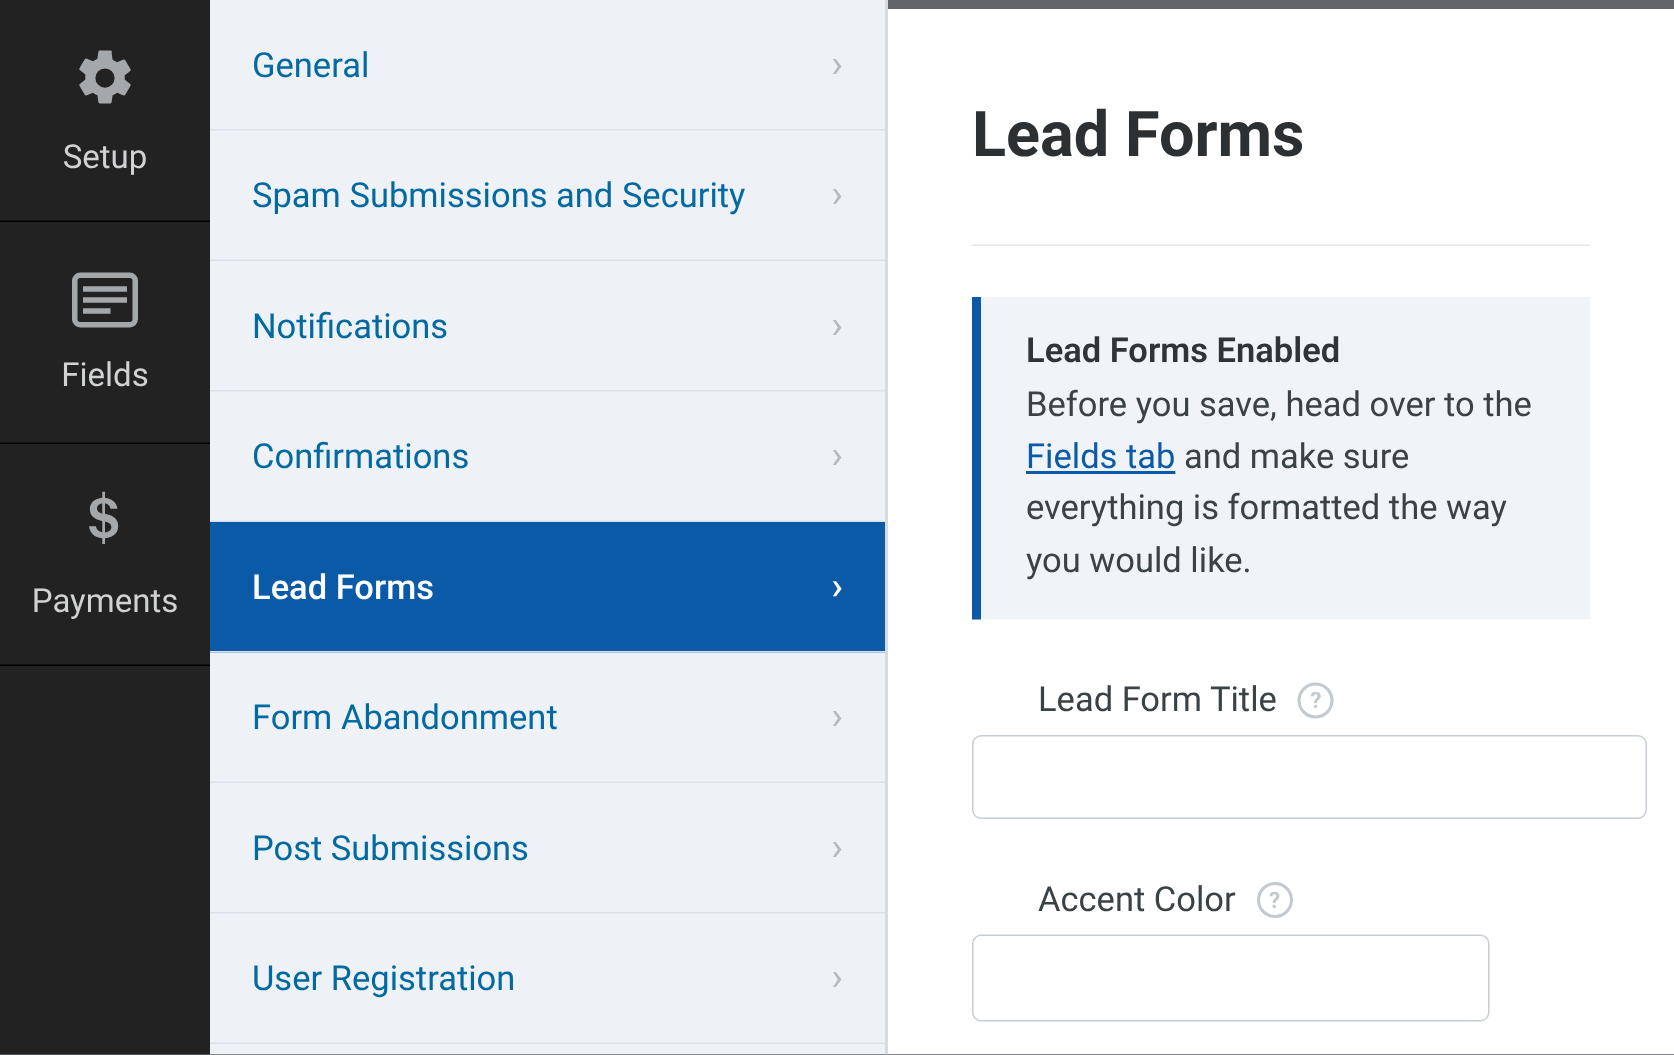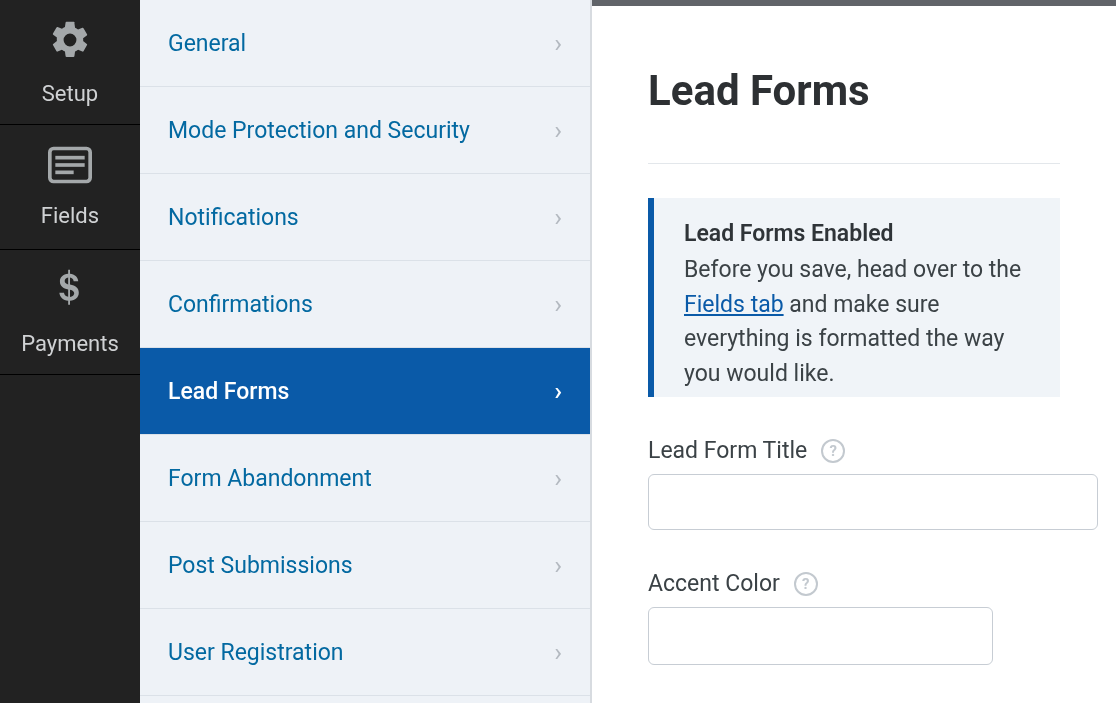--- a/index.html
+++ b/index.html
@@ -1,43 +1,43 @@
 <!DOCTYPE html>
 <html><head>
 <meta charset="utf-8">
 <style>
 * { box-sizing: border-box; margin: 0; padding: 0; }
 body { font-family: -apple-system, BlinkMacSystemFont, "Segoe UI", Roboto, Arial, sans-serif; background: #616469; width: 1116px; height: 703px; overflow: hidden; }
 .app { display: flex; height: 703px; }
 .sidebar-primary { width: 140px; background: #222; display: flex; flex-direction: column; }
-.sidebar-primary .pitem { display: flex; flex-direction: column; align-items: center; justify-content: center; height: 125px; color: #d0d2d4; cursor: pointer; border-bottom: 1px solid #000; }
+.sidebar-primary .pitem { display: flex; flex-direction: column; align-items: center; justify-content: center; height: 148px; color: #d0d2d4; cursor: pointer; border-bottom: 1px solid #000; }
 .sidebar-primary .pitem.active { background: #e27730; color: #fff; }
 .sidebar-primary .plabel { margin-top: 12px; font-size: 22px; }
 .sidebar-primary .picon { font-size: 40px; line-height: 1; }
 .sidebar-primary .picon svg { fill: #a4a8aa; }
 .sidebar-primary .pitem.active .picon svg { fill: #fff; }
 .sidebar-secondary { width: 452px; background: #eef2f7; border-right: 2px solid #d7dbe0; }
 .sitem { display: flex; align-items: center; justify-content: space-between; padding: 0 28px; height: 87px; border-bottom: 1px solid #dbe1e8; cursor: pointer; }
 .sitem span.lbl { font-size: 23px; color: #0369a1; }
 .sitem .chev { color: #b3b9c0; font-size: 26px; }
 .sitem.active { background: #0a5aa8; }
 .sitem.active span.lbl, .sitem.active .chev { color: #fff; font-weight: 500; }
 .main { flex: 1; background: #fff; padding: 60px 56px 0 56px; border-top: 6px solid #616469; overflow: hidden; }
 .page-title { font-size: 42px; font-weight: 700; color: #2d3033; }
 .divider { border: none; border-top: 1px solid #e3e7eb; margin: 48px 0 34px 0; }
-.notice { border-left: 6px solid #0a5aa8; background: #f0f4f8; padding: 22px 26px 6px 30px; }
+.notice { border-left: 6px solid #0a5aa8; background: #f0f4f8; padding: 22px 26px 22px 30px; }
 .notice-title { font-size: 23px; font-weight: 600; color: #2f3438; margin-bottom: 6px; }
 .notice-body { font-size: 23px; color: #3b4246; line-height: 1.5; }
 .notice-body a { color: #0a5aa8; text-decoration: underline; }
 .row-toggle { display: flex; align-items: center; margin-top: 44px; }
 .toggle { width: 52px; height: 32px; background: #0a5aa8; border-radius: 32px; position: relative; cursor: pointer; margin-right: 22px; }
 .toggle .knob { position: absolute; width: 24px; height: 24px; background: #fff; border-radius: 50%; top: 4px; right: 4px; }
 .tlabel { font-size: 23px; color: #2f3438; }
 .field-group { margin-top: 40px; }
-.field-label { font-size: 23px; color: #3b4246; display: flex; align-items: center; margin-bottom: 10px; }
+.field-label { font-size: 23px; color: #3b4246; display: flex; align-items: center; margin-bottom: 10px; margin-left: 44px; }
 .help { display: inline-flex; align-items: center; justify-content: center; width: 24px; height: 24px; border: 2px solid #c3c9cf; color: #c3c9cf; border-radius: 50%; font-size: 15px; font-weight: 700; margin-left: 14px; }
 .text-input { width: 450px; height: 56px; border: 1px solid #c7cdd4; border-radius: 6px; font-size: 20px; padding: 0 14px; }
 .color-input { width: 345px; height: 58px; border: 1px solid #c7cdd4; border-radius: 6px; display: flex; align-items: center; padding: 0 14px; }
 </style>
 </head>
 <body>
 
 <div class="app">
   <div class="sidebar-primary">
     <div class="pitem">
@@ -62,21 +62,21 @@
       <div class="plabel">Payments</div>
     </div>
   </div>
 
   <div class="sidebar-secondary">
     <div class="sitem">
         <span class="lbl">General</span>
         <span class="chev">›</span>
       </div>
     <div class="sitem">
-        <span class="lbl">Mode Protection and Security</span>
+        <span class="lbl">Spam Submissions and Security</span>
         <span class="chev">›</span>
       </div>
     <div class="sitem">
         <span class="lbl">Notifications</span>
         <span class="chev">›</span>
       </div>
     <div class="sitem">
         <span class="lbl">Confirmations</span>
         <span class="chev">›</span>
       </div>

